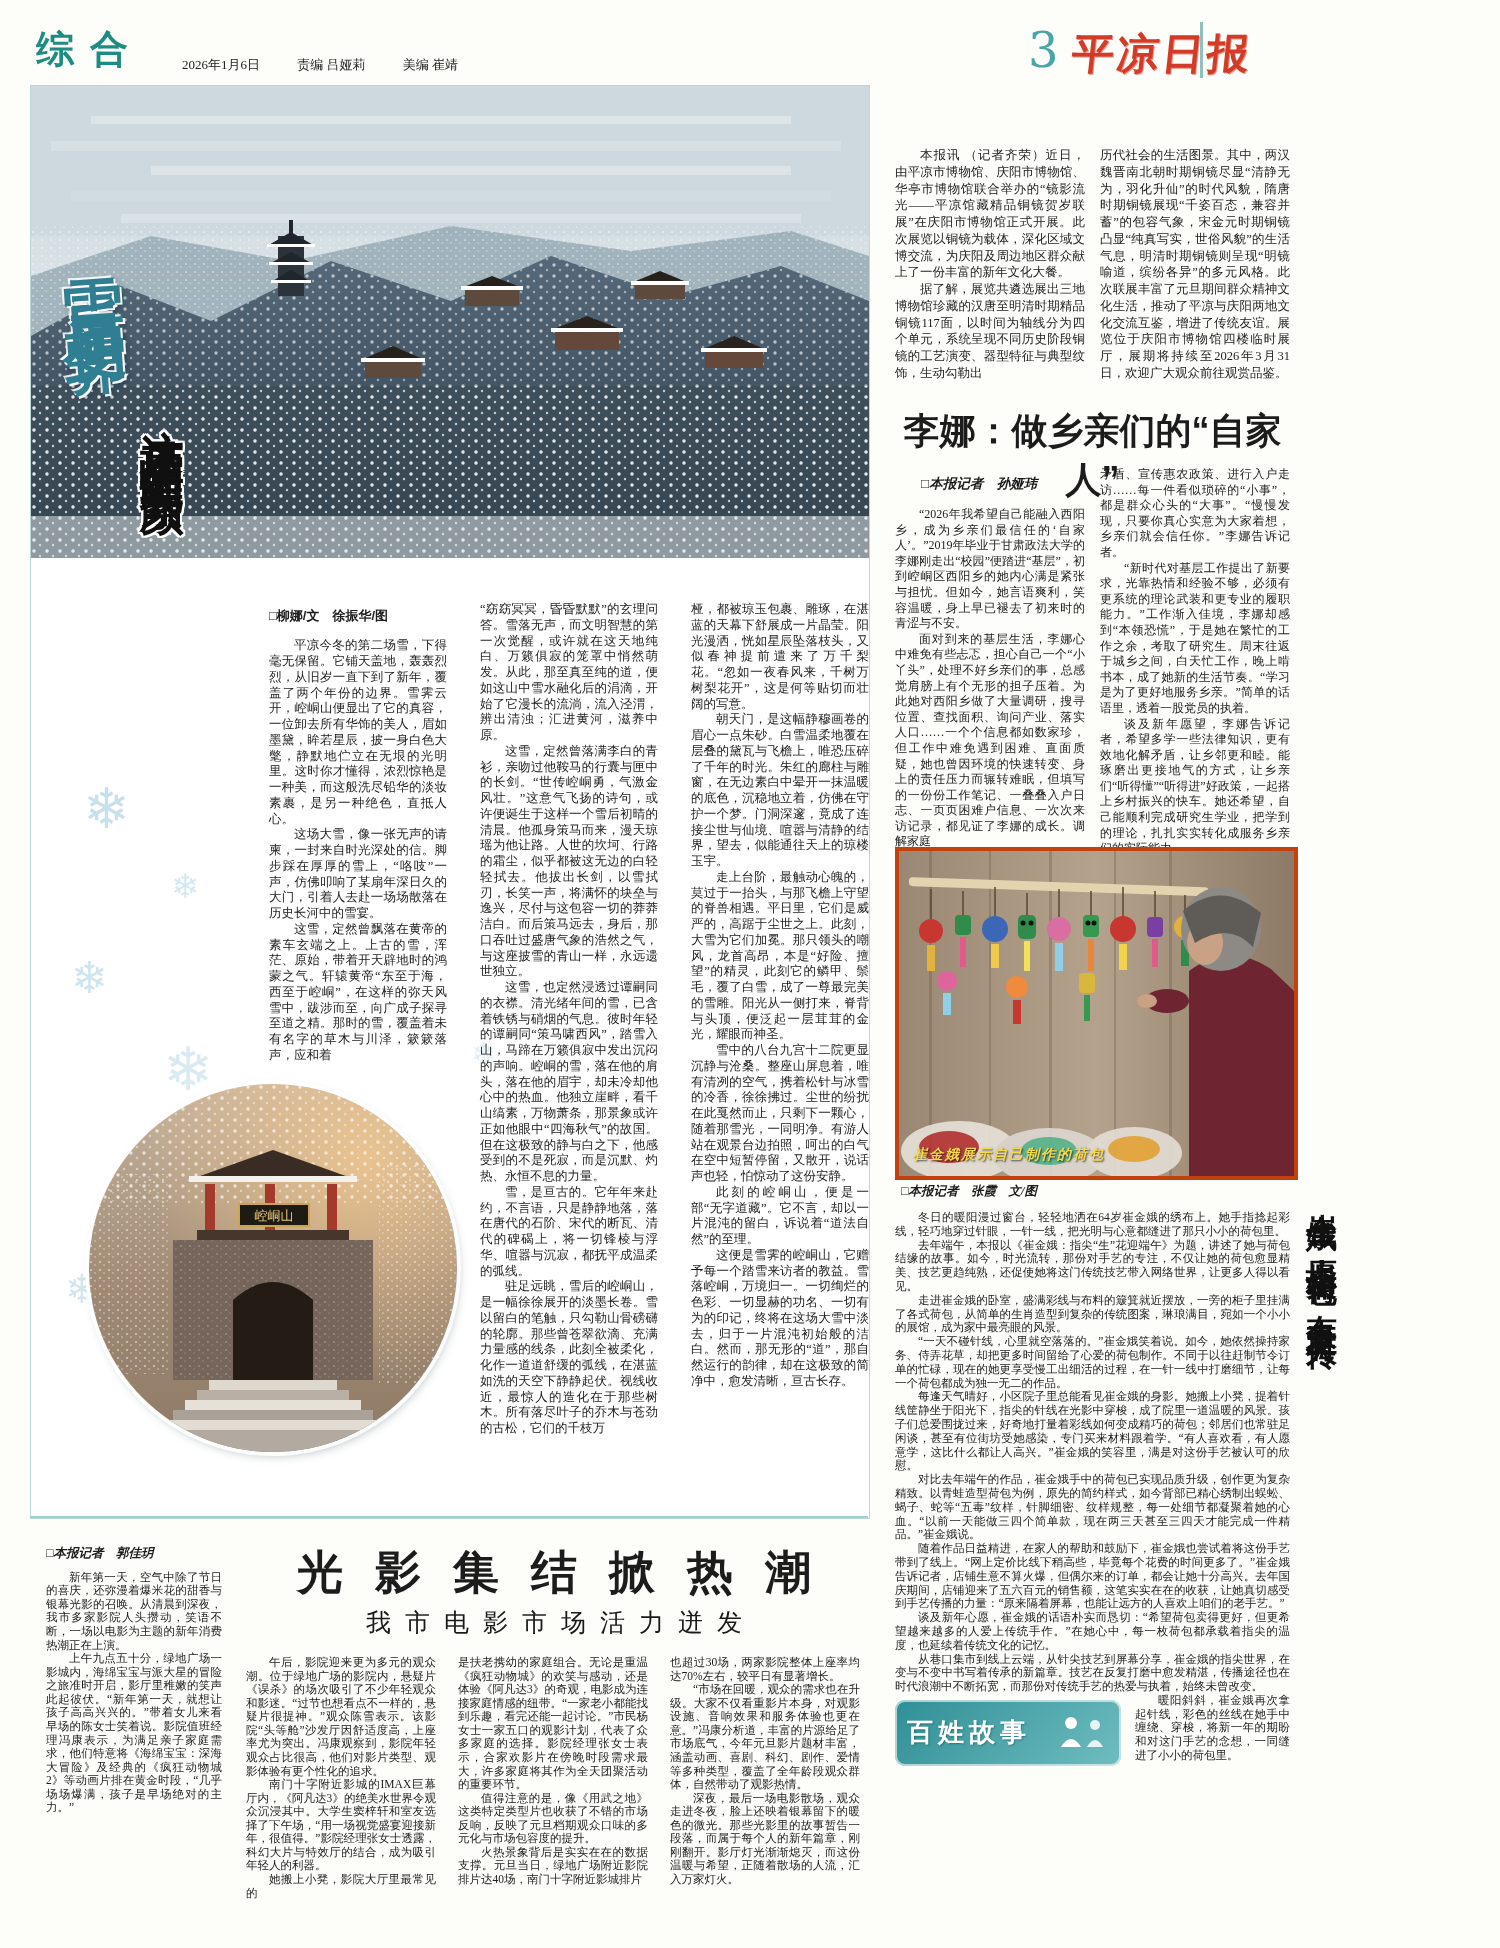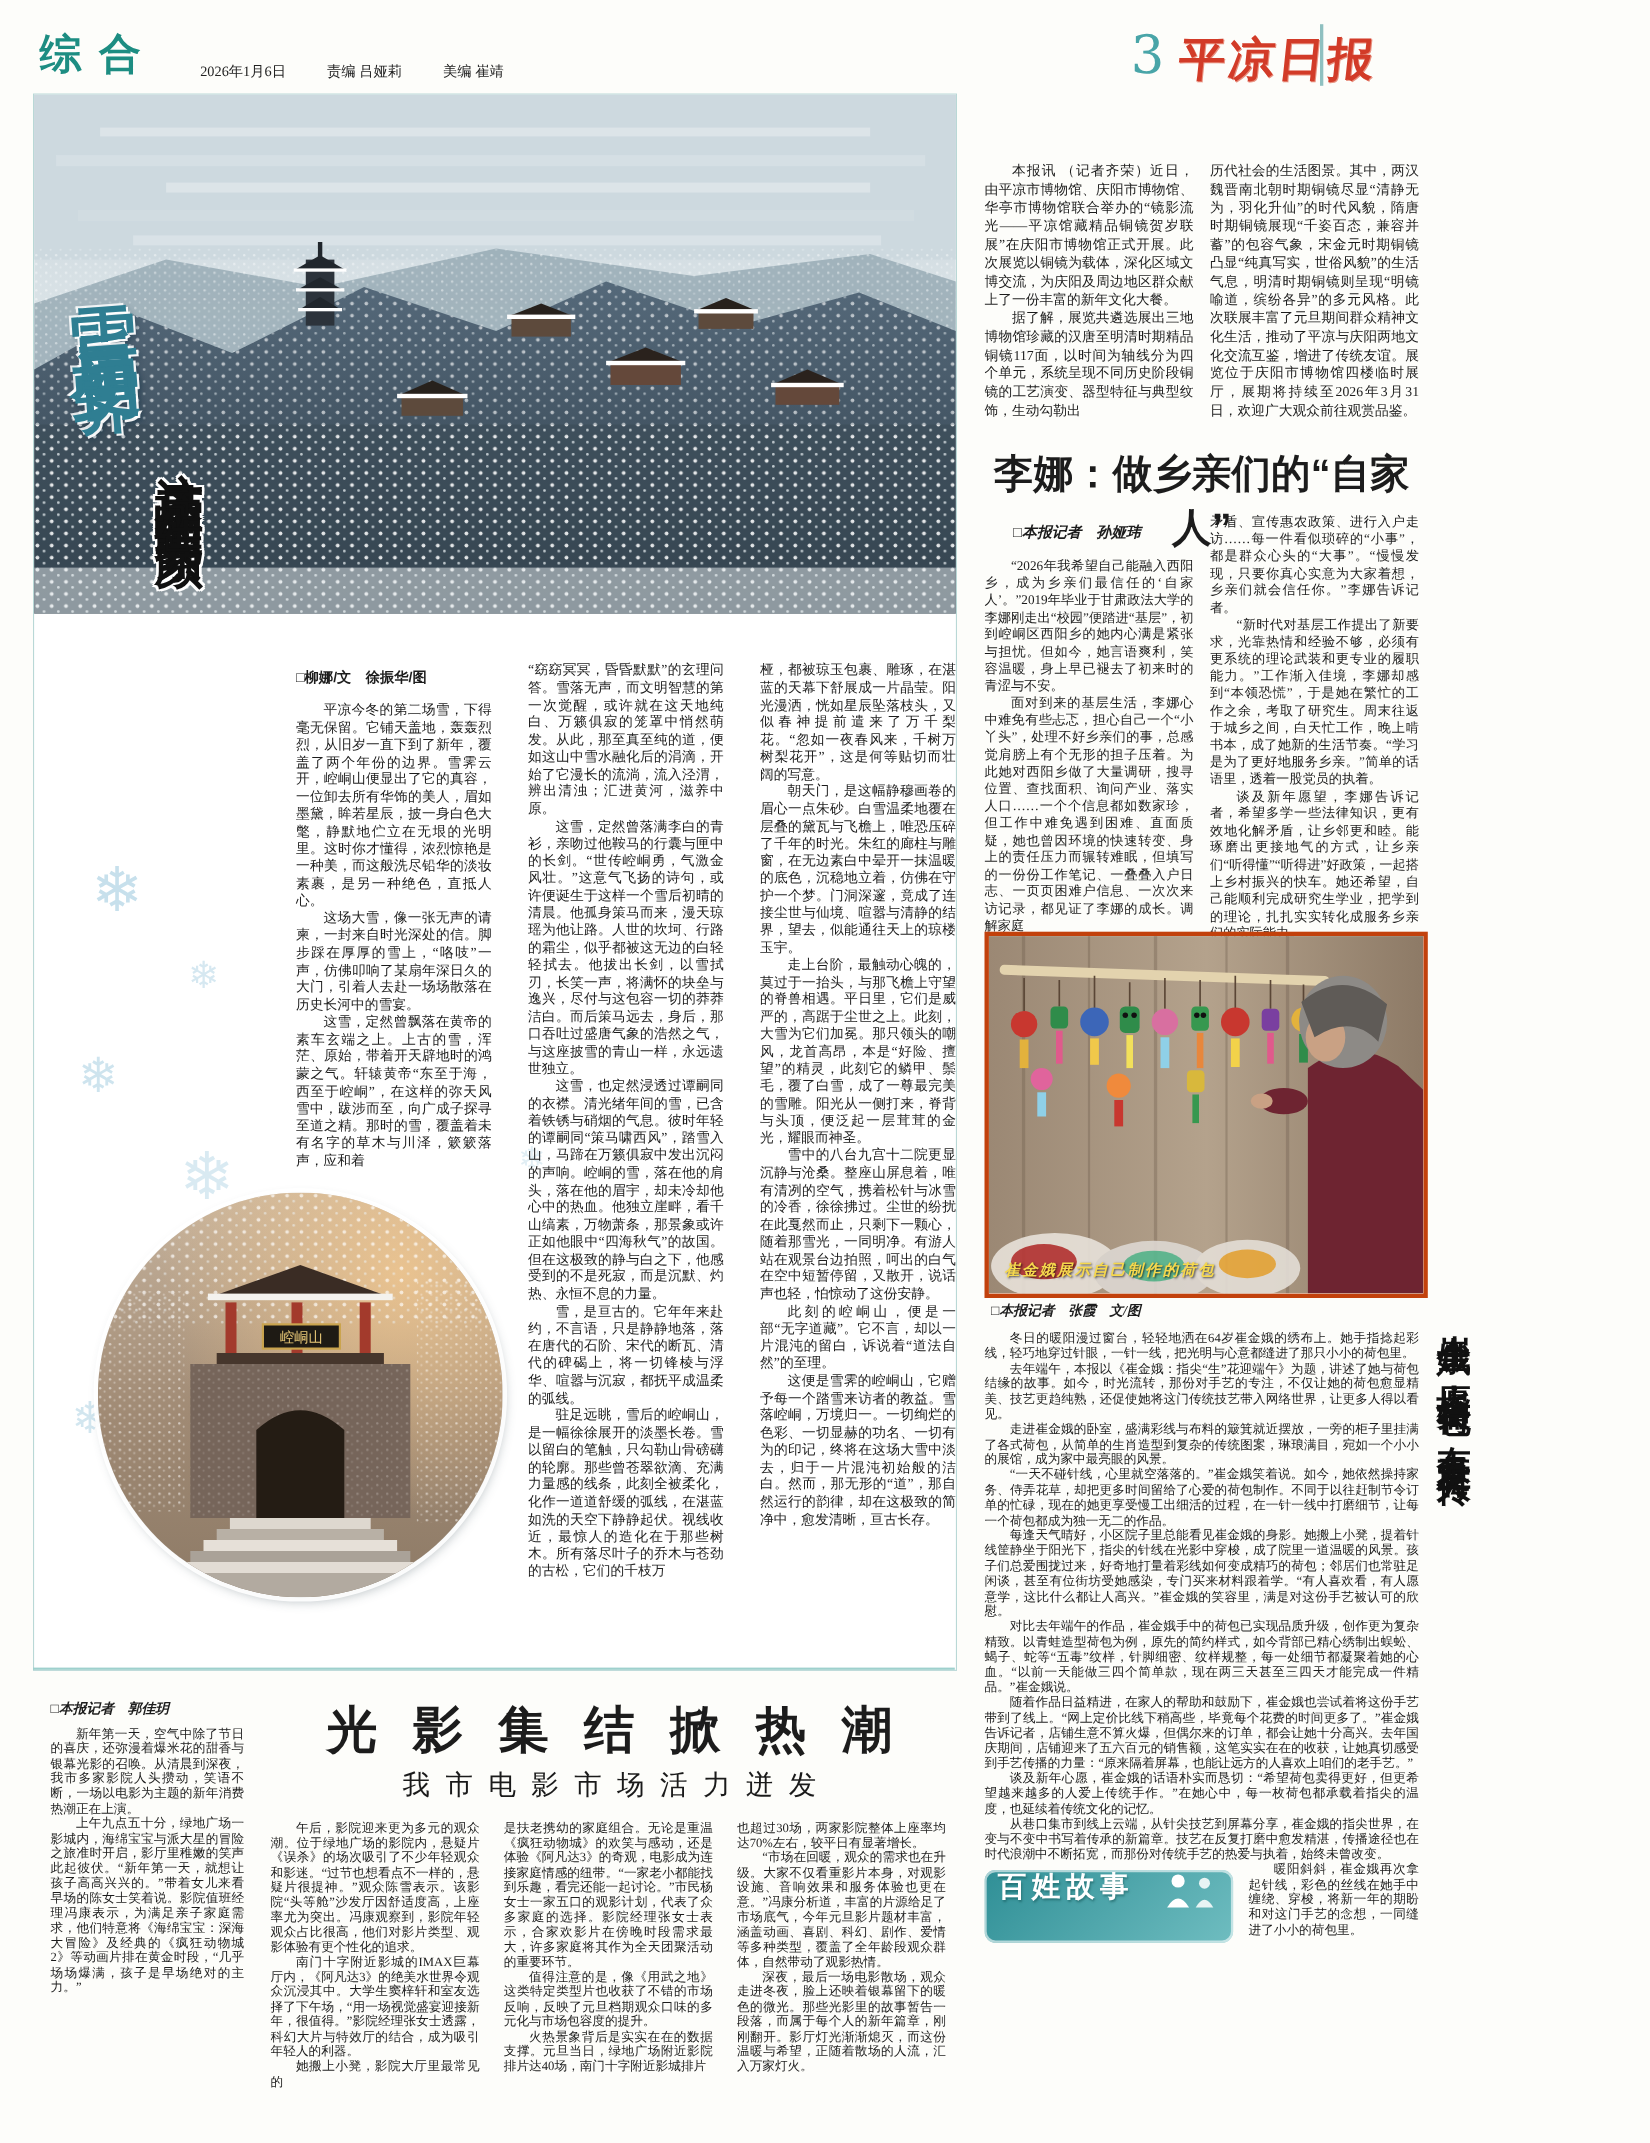--- a/index.html
+++ b/index.html
@@ -32,21 +32,21 @@
   .r-col{width:190px;font-size:12.5px;line-height:1.34;text-align:justify;}
   .a2-head{position:absolute;left:0;top:322px;width:395px;text-align:center;font-family:"Liberation Sans","DejaVu Sans",sans-serif;font-weight:bold;font-size:36px;}
   .a2-byline{position:absolute;left:26px;top:390px;font-size:13.5px;font-weight:bold;font-style:italic;}
   .a2-cols{position:absolute;left:0;top:382px;width:395px;height:385px;display:flex;gap:15px;overflow:hidden;}
   .a2-cols .r-col{font-size:12px;line-height:1.3;}
   .a2-col1-spacer{height:40px;}
   .sachet-photo{position:absolute;left:0;top:762px;width:395px;height:325px;overflow:hidden;border:4px solid #c2410c;}
   .photo-caption{position:absolute;left:14px;bottom:12px;font-family:"Liberation Sans","DejaVu Sans",sans-serif;font-size:14px;font-weight:bold;font-style:italic;color:#f6d84d;text-shadow:1px 1px 2px rgba(0,0,0,.7);letter-spacing:2px;}
   .cui-byline{position:absolute;left:6px;top:1098px;font-size:12.5px;font-weight:bold;font-style:italic;}
   .cui-body{position:absolute;left:0;top:1126px;width:395px;height:737px;font-size:11.5px;line-height:1.2;text-align:justify;overflow:hidden;}
-  .badge{float:left;width:226px;height:66px;margin:6px 14px 4px 0;border-radius:10px;background:linear-gradient(135deg,#2f8f96,#6fbdc0);box-shadow:inset 0 0 0 2px rgba(255,255,255,.6);display:flex;align-items:flex-start;justify-content:space-between;padding:0 12px;box-sizing:border-box;}
+  .badge{float:left;width:226px;height:66px;margin:6px 14px 4px 0;border-radius:10px;background:linear-gradient(135deg,#2f8f96,#6fbdc0);box-shadow:inset 0 0 0 2px rgba(255,255,255,.6);display:flex;align-items:center;justify-content:space-between;padding:0 12px;box-sizing:border-box;}
   .badge-label{font-family:"Liberation Sans","DejaVu Sans",sans-serif;font-weight:bold;font-size:26px;color:#ffffff;letter-spacing:5px;text-shadow:1px 1px 2px rgba(0,60,60,.4);}
   .v-headline{position:absolute;left:1304px;top:1188px;height:566px;writing-mode:vertical-rl;font-family:"Liberation Sans","DejaVu Sans",sans-serif;font-weight:bold;font-size:31px;line-height:1.1;letter-spacing:4px;color:#111;}
   
   .bottom{position:absolute;left:30px;top:1532px;width:838px;height:413px;overflow:hidden;}
   .b-colA{position:absolute;left:16px;top:14px;width:176px;font-size:11.5px;line-height:1.18;text-align:justify;}
   .b-byline{font-family:"Liberation Sans","DejaVu Sans",sans-serif;font-size:12.5px;font-weight:bold;font-style:italic;margin-bottom:10px;}
   .b-head{position:absolute;left:216px;top:10px;width:616px;text-align:center;font-family:"Liberation Sans","DejaVu Sans",sans-serif;font-weight:bold;font-size:46px;letter-spacing:32px;text-indent:32px;white-space:nowrap;}
   .b-subhead{position:absolute;left:216px;top:74px;width:616px;text-align:center;font-size:25px;letter-spacing:14px;text-indent:14px;color:#1a1a1a;}
   .b-cols{position:absolute;left:216px;top:124px;width:616px;height:286px;display:flex;gap:22px;overflow:hidden;}
   .b-col{width:190px;font-size:11.5px;line-height:1.18;text-align:justify;}

